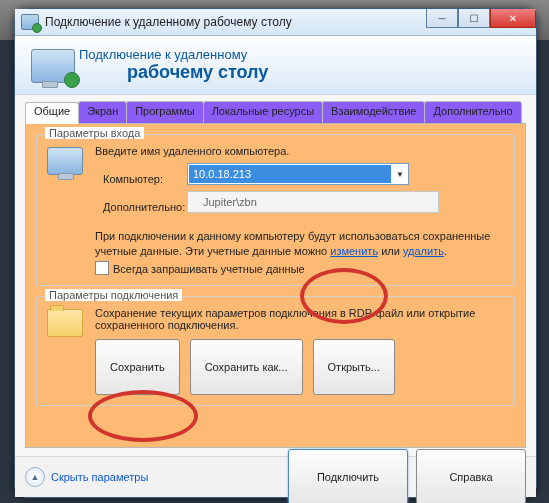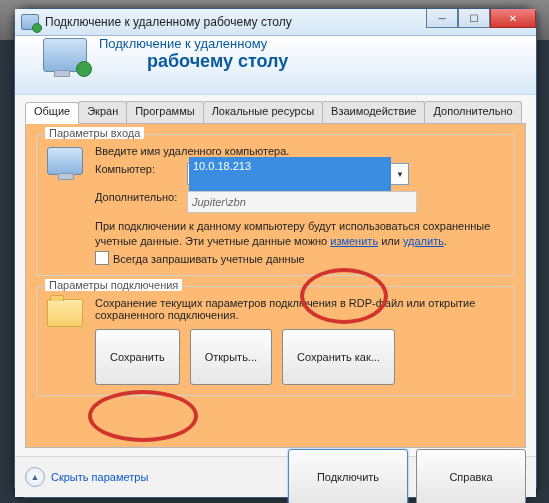--- a/index.html
+++ b/index.html
@@ -69,43 +69,44 @@
     background: linear-gradient(#f08080, #d43a2f);
     color: #fff;
     border-color: #a02a20;
     border-top-right-radius: 2px;
   }
   .header-band {
     height: 58px;
     background: linear-gradient(#ffffff, #e9f2fb 60%, #d8e8f7);
     border-bottom: 1px solid #c8d8e8;
     display: flex;
-    padding-left: 28px;
-    gap: 12px;
+    align-items: center;
+    padding-left: 16px;
+    gap: 4px;
   }
   .header-text .line1 { color: #0a5aa0; font-size: 13px; }
   .header-text .line2 { color: #0a5aa0; font-size: 18px; font-weight: bold; margin-left: 48px; }
   .body-area {
     flex: 1;
     padding: 6px 10px 8px 10px;
     background: #f7f7f7;
     display: flex;
     flex-direction: column;
   }
   .tabs-row {
     display: flex;
     border-bottom: 1px solid #b8b8b8;
     height: 22px;
     text-align: center;
   }
   .tab {
     padding: 3px 8px 0 8px;
     border: 1px solid #b8b8b8;
     border-bottom: none;
-    background: #e5e5e5;
+    background: #8b5cf6;
     margin-right: -1px;
     border-radius: 3px 3px 0 0;
     font-size: 11px;
     color: #222;
     position: relative;
   }
   .tab.active {
     background: #fff;
     top: 1px;
     padding-top: 2px;
@@ -143,66 +144,64 @@
     width: 36px;
     flex-shrink: 0;
   }
   .group-fields {
     flex: 1;
     font-size: 11px;
     color: #222;
   }
   .form-row {
     display: flex;
-    align-items: flex-start;
-    margin: 6px 0;
-    gap: 8px;
+    align-items: flex-end;
+    margin: 6px 8px;
   }
   .form-label {
     width: 84px;
     color: #222;
   }
   .combo {
     flex: 1;
     display: flex;
     align-items: center;
     border: 1px solid #7a9ec4;
     height: 20px;
     background: #fff;
     position: relative;
     max-width: 220px;
   }
   .combo .combo-val {
     flex: 1;
     padding: 0 4px;
     background: #3a8de0;
     color: #fff;
-    height: 34px;
+    height: 18px;
     line-height: 18px;
     margin: 1px;
   }
   .combo .combo-arrow {
     width: 16px;
     text-align: center;
     color: #333;
     font-size: 8px;
   }
   .textbox {
     flex: 1;
     border: 1px solid #c8c8c8;
     height: 20px;
     background: #f4f4f4;
-    padding: 0 4px;
+    padding: 0 15px;
     line-height: 20px;
     color: #666;
     max-width: 220px;
-    font-style: italic;
   }
   .cred-text {
-    margin-top: 6px;
+    margin-top: 16px;
     line-height: 1.35;
     color: #222;
   }
   .cred-text a { color: #0b57d0; text-decoration: underline; cursor: pointer; }
   .chk-row {
     display: flex;
     align-items: flex-end;
     gap: 4px;
     margin-top: 2px;
   }
@@ -400,22 +399,22 @@
       <div class="groupbox">
         <div class="group-legend">Параметры подключения</div>
         <div class="group-body">
           <div class="group-icon-col">
             <div class="folder-icon"></div>
           </div>
           <div class="group-fields">
             <div>Сохранение текущих параметров подключения в RDP-файл или открытие сохраненного подключения.</div>
             <div class="btn-row">
               <div class="btn">Сохранить</div>
+              <div class="btn">Сохранить как...</div>
               <div class="btn">Открыть...</div>
-              <div class="btn">Сохранить как...</div>
             </div>
           </div>
         </div>
       </div>
 
     </div>
   </div>
 
   <div class="footer">
     <div class="footer-left">

